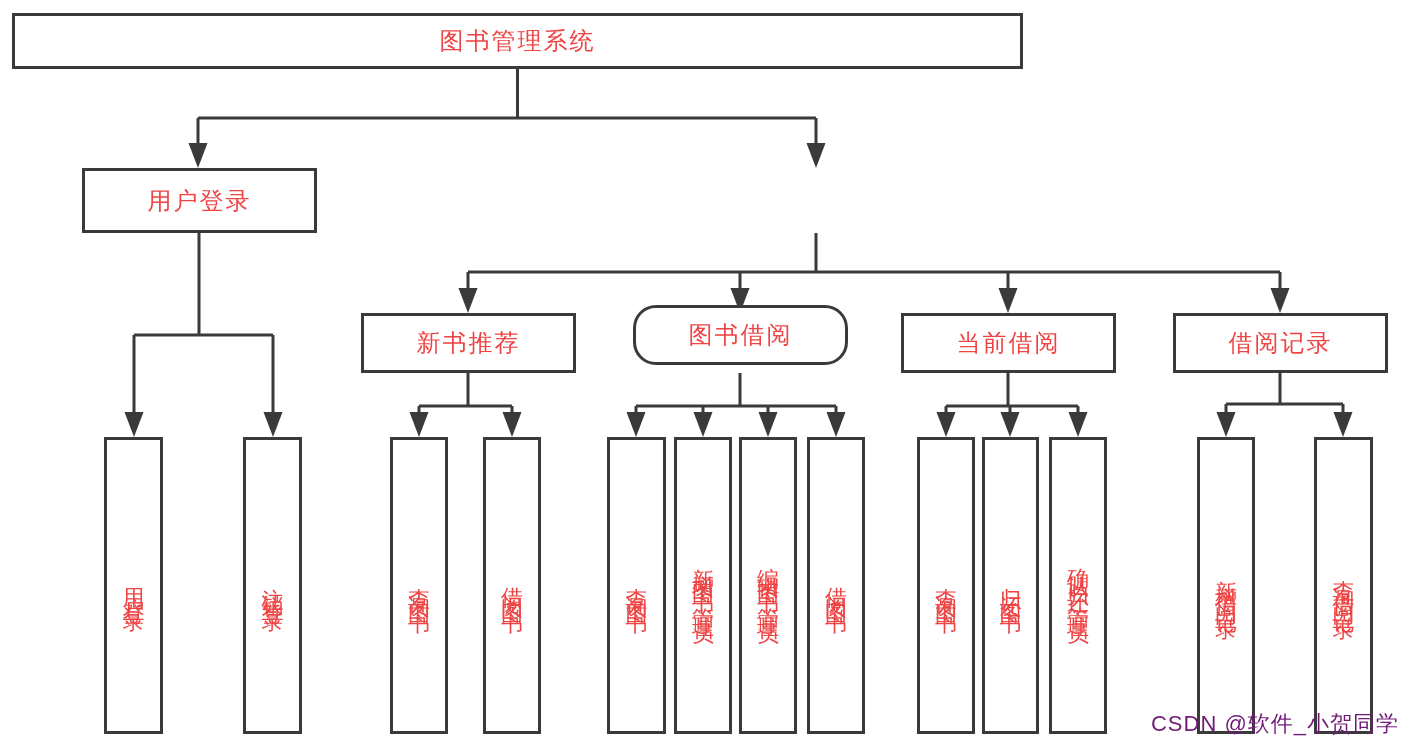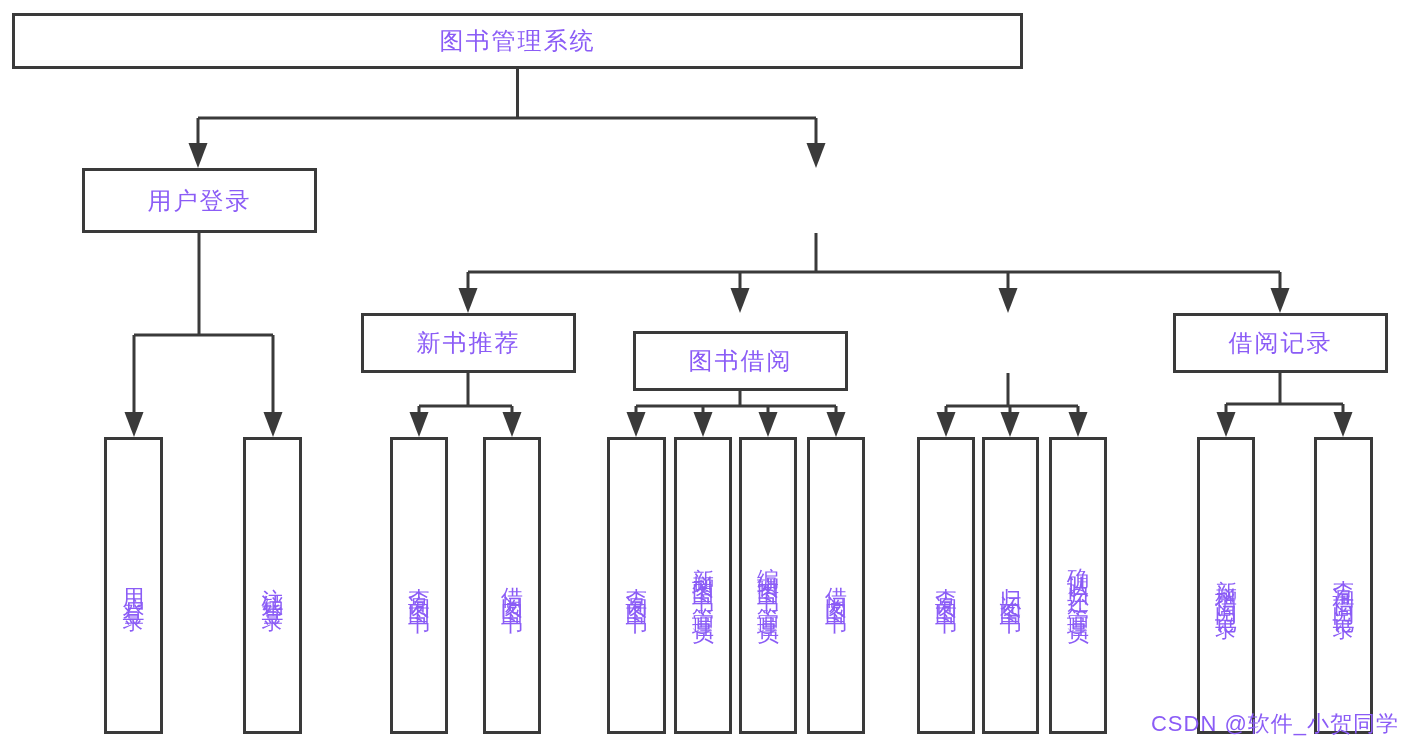--- a/index.html
+++ b/index.html
@@ -9,62 +9,62 @@
     background:#ffffff;
     font-family:"Liberation Sans","DejaVu Sans",sans-serif;
     overflow:hidden;
   }
   #wires { position:absolute; left:0; top:0; width:1405px; height:747px; }
   .node {
     position:absolute;
     box-sizing:border-box;
     border:3px solid #3a3a3a;
     background:#ffffff;
-    color:#8b5cf6;
+    color:#ef4444;
     display:flex; align-items:center; justify-content:center;
     font-size:24px;
     letter-spacing:2px;
     white-space:nowrap;
   }
   .leaf { top:437px; height:297px; font-size:22px; letter-spacing:0; }
   .leaf .vtxt {
     writing-mode:vertical-rl;
     text-orientation:mixed;
     letter-spacing:8px;
     line-height:1;
     white-space:normal;
   }
   
   #n-root  { left:12px;  top:13px;  width:1011px; height:56px; }
   
   #n-user  { left:82px;  top:168px; width:235px; height:65px; }
   #n-mgmt  { left:703px; top:168px; width:225px; height:65px; }
   
   #n-rec   { left:361px;  top:313px; width:215px; height:60px;font-family:Liberation Mono, monospace; }
-  #n-bor   { left:633px;  top:331px; width:215px; height:60px; }
+  #n-bor   { left:633px;  top:305px; width:215px; height:60px;border-radius:23px; }
   #n-cur   { left:901px;  top:313px; width:215px; height:60px; }
   #n-recd  { left:1173px; top:313px; width:215px; height:60px; }
   
   #l-user  { left:104px;  width:59px; }
   #l-logout{ left:243px;  width:59px; }
   #l-q1    { left:390px;  width:58px; }
   #l-b1    { left:483px;  width:58px; }
   #l-q2    { left:607px;  width:59px; }
   #l-add   { left:674px;  width:58px; }
   #l-edit  { left:739px;  width:58px; }
   #l-b2    { left:807px;  width:58px; }
   #l-q3    { left:917px;  width:58px; }
   #l-ret   { left:982px;  width:57px; }
   #l-conf  { left:1049px; width:58px; }
   #l-addr  { left:1197px; width:58px; }
   #l-qr    { left:1314px; width:59px; }
   #watermark {
     position:absolute;
     right:6px; bottom:8px;
-    color:#8b5cf6;
+    color:#701a75;
     font-size:22px;
     letter-spacing:1px;
     z-index:5;
   }
 </style>
 </head>
 <body>
 
 <div id="canvas">
 
@@ -107,20 +107,21 @@
       <polygon points="1333.5,412 1352.5,412 1343,437"></polygon>
     </g>
   </svg>
 
   <div class="node" id="n-root">图书管理系统</div>
 
   <div class="node" id="n-user">用户登录</div>
 
   <div class="node" id="n-rec">新书推荐</div>
   <div class="node" id="n-bor">图书借阅</div>
+  <div class="node" id="n-cur">当前借阅</div>
   <div class="node" id="n-recd">借阅记录</div>
 
   <div class="node leaf" id="l-user">
     <span class="vtxt">用户登录</span>
   </div>
   <div class="node leaf" id="l-logout">
     <span class="vtxt">注销登录</span>
   </div>
 
   <div class="node leaf" id="l-q1">

